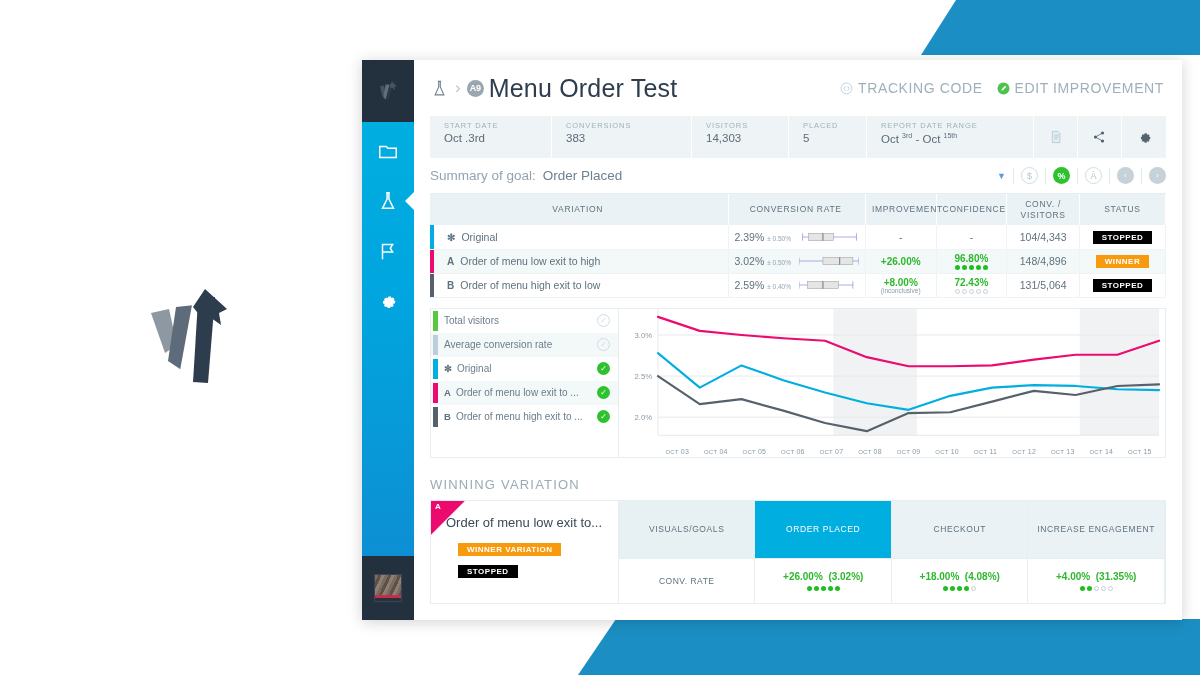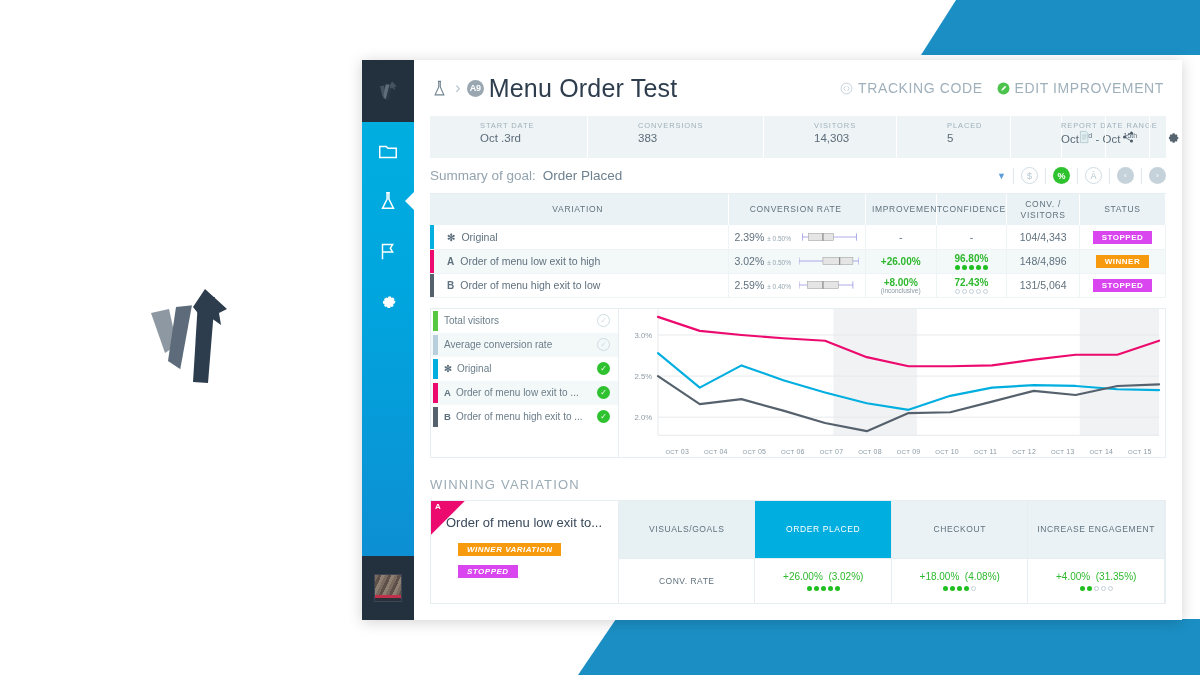--- a/index.html
+++ b/index.html
@@ -121,21 +121,20 @@
     display: flex;
     margin: 0 16px;
     background: #eef4f6;
     height: 42px;
   }
   .stat-cell {
     padding: 5px 0 0 14px;
     border-right: 1px solid #ffffff;
     flex: none;
     min-width: 0;
-    margin-left: 36px;
   }
   .stat-label {
     font-size: 7.5px; color: #9fb0bb; letter-spacing: .9px;
     white-space: nowrap;
   }
   .stat-value {
     font-size: 11.5px; color: #5b6b78; margin-top: 2px;
     white-space: nowrap;
   }
   .stat-value sup { font-size: 7px; }
@@ -206,21 +205,21 @@
   .incon { font-size: 6.5px; color: #8b9aa4; display: block; line-height: 1; }
   .conf-val { font-size: 10px; color: #2eb82e; font-weight: bold; line-height: 1.1; }
   .dots { display: flex; gap: 2px; justify-content: center; margin-top: 1px; }
   .dot { width: 5px; height: 5px; border-radius: 50%; }
   .dot.on { background: #1fbf1f; }
   .dot.off { border: 1px solid #c2d0d7; }
   .badge {
     display: inline-block; padding: 2px 9px;
     font-size: 8px; font-weight: bold; letter-spacing: .5px; color: #fff;
   }
-  .badge.stopped { background: #d946ef; }
+  .badge.stopped { background: #000000; }
   .badge.winner  { background: #f79a0e; }
 
   
   #chart-block {
     margin: 10px 16px 3px 16px;
     display: flex;
     border: 1px solid #e6eef1;
     height: 150px;
   }
   #legend {
@@ -278,40 +277,40 @@
     clip-path: polygon(0 0, 100% 0, 0 100%);
   }
   #win-corner-label {
     position: absolute; left: 4px; top: 1px;
     color: #fff; font-size: 8px; font-weight: bold;
   }
   #win-name {
     font-size: 13px; color: #39495a; line-height: 1.25;
     margin-left: 2px; margin-bottom: 7px; font-weight: 400;
   }
-  #win-badges { margin-left: 14px; font-style: italic; }
+  #win-badges { margin-left: 14px; }
   #win-badges .badge { margin-bottom: 4px; }
   .goal-col { flex: 1 1 0; min-width: 0; display: flex; flex-direction: column; }
   .goal-head {
     height: 58px; display: flex; align-items: center; justify-content: center;
     font-size: 8.5px; letter-spacing: .6px; text-align: center;
     border-right: 1px solid #e6eef1; border-bottom: 1px solid #e6eef1;
     padding: 0 4px;
     background: #eaf2f5; color: #5f717e;
   }
   .goal-head.hl { background: #00aee0; color: #ffffff; }
   .goal-head.label-col { background: #e7f0f3; }
   .goal-body {
     flex: 1 1 auto; display: flex; flex-direction: column;
     align-items: center; justify-content: center;
     border-right: 1px solid #e6eef1;
     gap: 3px;
   }
   .goal-body .metric { font-size: 8.5px; color: #5f717e; letter-spacing: .5px; }
-  .goal-val { font-size: 10px; color: #2eb82e; font-weight: normal; white-space: nowrap; }
+  .goal-val { font-size: 10px; color: #2eb82e; font-weight: bold; white-space: nowrap; }
 </style>
 </head>
 <body>
 
 <div class="deco" id="deco-top"></div>
 <div class="deco" id="deco-bottom"></div>
 
 <div id="brand-logo" style="position:absolute;left:135px;top:283px;width:100px;height:104px;">
   <svg viewBox="0 0 100 104" width="100" height="104">
     <polygon points="16,30 34,26 42,62 30,70" fill="#8d98a3"></polygon>

